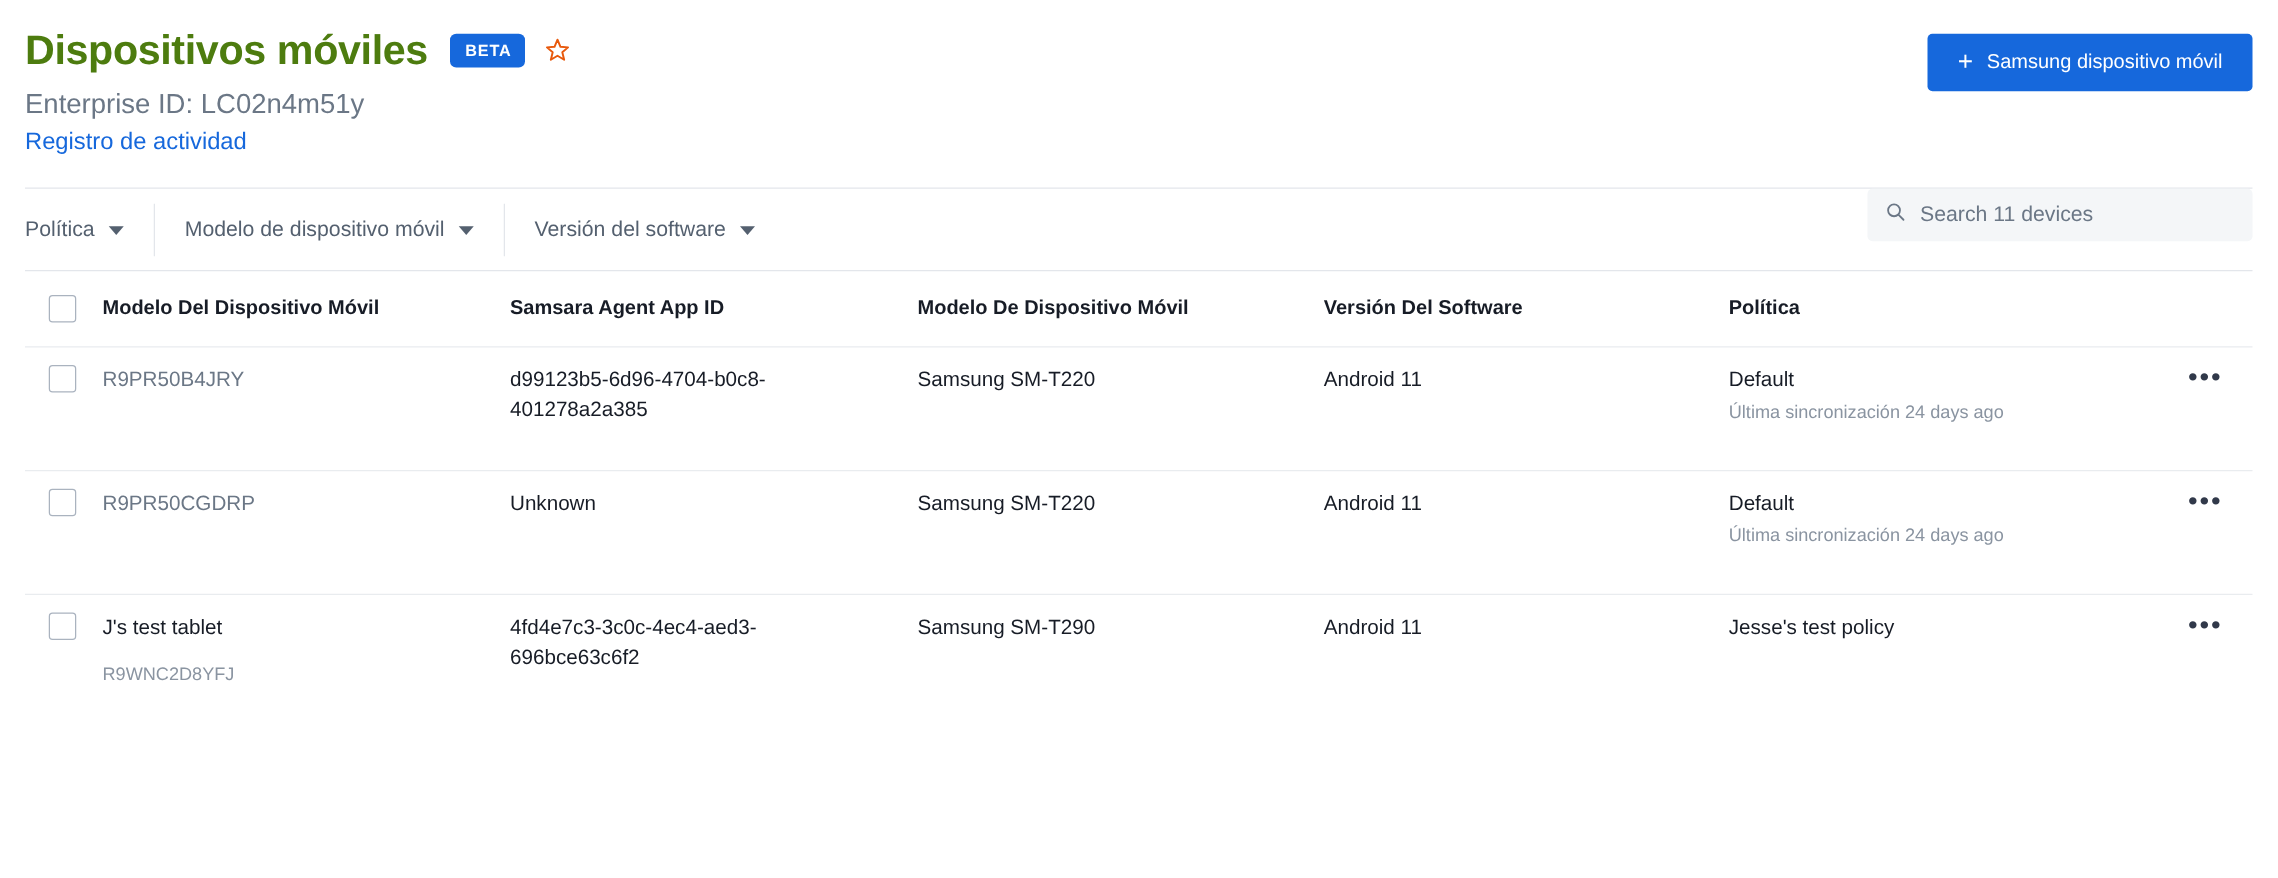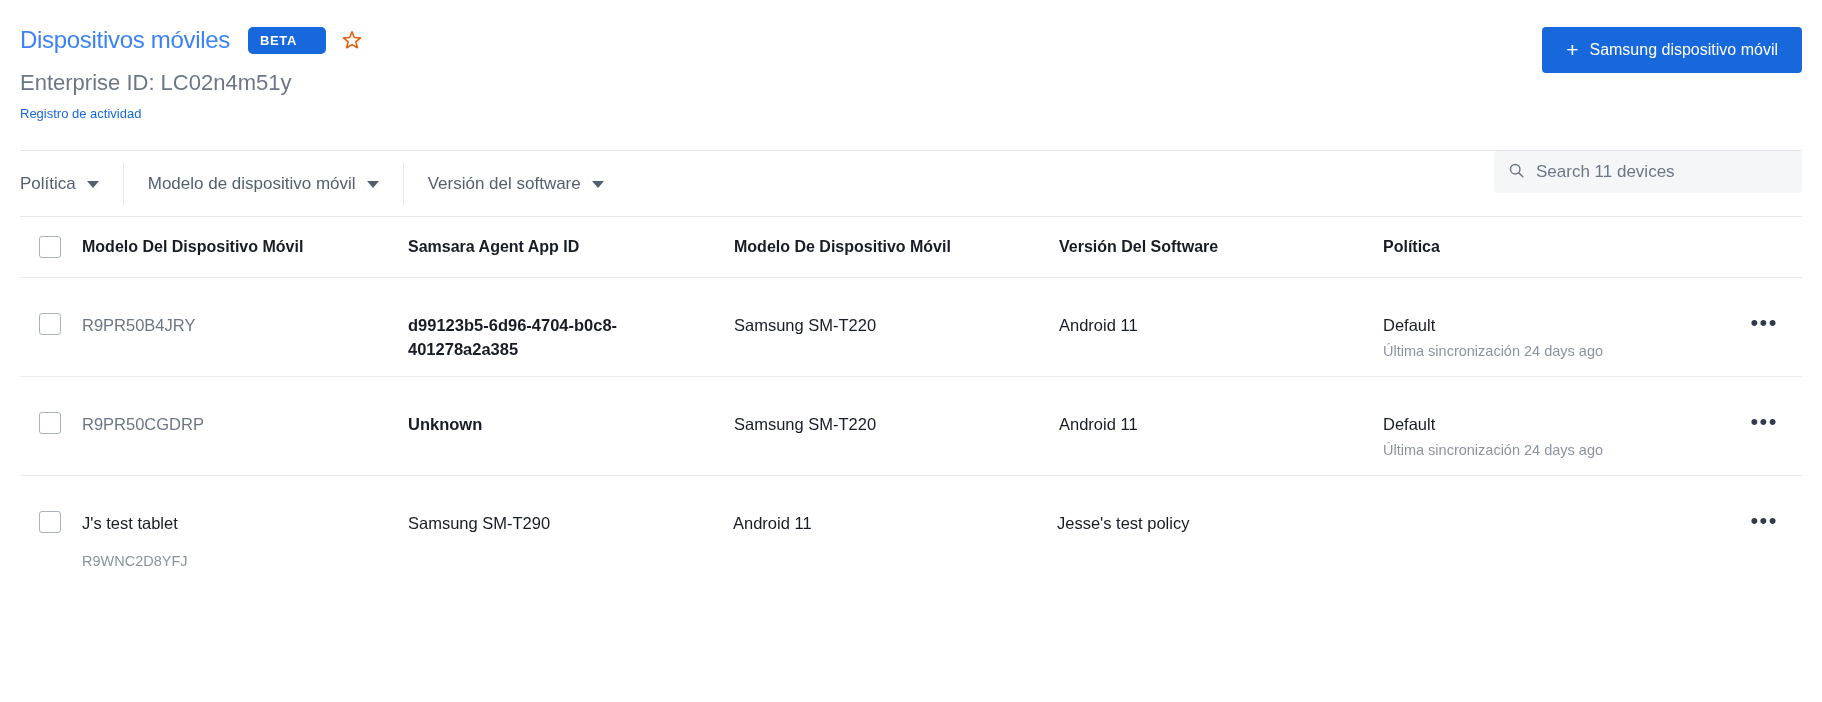--- a/index.html
+++ b/index.html
@@ -9,36 +9,36 @@
     font-family: "Liberation Sans", sans-serif;
     -webkit-font-smoothing: antialiased;
     overflow: hidden;
   }
   .page { position: relative; width: 1822px; height: 702px; background:#fff; }
 
   
   .header { position: relative; padding: 18px 20px 0 20px; height: 150px; }
   .title-row { display: flex; align-items: center; gap: 18px; height: 44px; }
   .page-title {
-    font-size: 24px; font-weight: normal; color: #3b82f6;
+    font-size: 33px; font-weight: bold; color: #4d7c0f;
     letter-spacing: -0.3px; line-height: 40px; white-space: nowrap;
   }
   .beta-badge {
     display: inline-flex; align-items: center; justify-content: center;
     background: #1668dc; color: #ffffff;
     font-size: 13px; font-weight: bold; letter-spacing: 0.6px;
-    border-radius: 5px; padding: 5px 29px 5px 12px; height: 27px;
+    border-radius: 5px; padding: 5px 11px 5px 12px; height: 27px;
     line-height: 17px;
   }
   .star-icon { display:inline-flex; align-items:center; justify-content:center; width: 24px; height: 24px; margin-left: -4px; cursor: pointer; }
   .enterprise-id {
     margin-top: 10px; font-size: 22px; color: #6b7786; line-height: 22px;
   }
   .activity-link {
-    display:inline-block; margin-top: 9px; font-size: 13px; color: #1668dc;
+    display:inline-block; margin-top: 9px; font-size: 19px; color: #1668dc;
     line-height: 22px; text-decoration: none; cursor: pointer;
   }
   .add-button {
     position: absolute; right: 20px; top: 27px;
     display: inline-flex; align-items: center; justify-content: center; gap: 11px;
     background: #1668dc; color: #fff; border: none; border-radius: 4px;
     height: 46px; padding: 0 24px; font-size: 16px;
     font-family: "Liberation Sans", sans-serif; cursor: pointer;
   }
   .add-button .plus { font-size: 21px; line-height: 1; font-weight: 400; margin-top:-1px; }
@@ -64,21 +64,21 @@
     background: #f4f6f8; border-radius: 4px;
     display: flex; align-items: center; gap: 11px; padding: 0 14px;
     cursor: text;
   }
   .search-box .placeholder { font-size: 17px; color: #6b7786; white-space: nowrap; }
 
   
   .table { margin: 0 20px; border-top: 1px solid #e3e6eb; }
   .row { display: flex; align-items: flex-start; position: relative; }
   .row.header-row { height: 60px; align-items: center; }
-  .row.data-row { min-height: 99px; border-top: 1px solid #e9ecef; padding-top: 35px; }
+  .row.data-row { min-height: 99px; border-top: 1px solid #e9ecef; padding-top: 14px; }
   .row.data-row:first-of-type { border-top: none; }
 
   .cell { flex: none; }
   .c-check { width: 62px; display: flex; align-items: flex-start; justify-content: flex-start; padding-left: 19px; }
   .row.header-row .c-check { align-items: center; }
   .c-name   { width: 326px; }
   .c-appid  { width: 326px; }
   .c-model  { width: 325px; }
   .c-ver    { width: 324px; }
   .c-policy { width: 355px; }
@@ -93,21 +93,21 @@
     font-size: 16px; font-weight: bold; color: #171c26; line-height: 20px;
   }
   .td { font-size: 16.5px; color: #171c26; line-height: 24px; }
   .td.link  { color: #6b7786; cursor: pointer; }
   .subtext { font-size: 14.5px; color: #8a94a1; line-height: 20px; margin-top: 16px; }
   .policy-sync { font-size: 14.5px; color: #8a94a1; line-height: 20px; margin-top: 4px; }
   .kebab {
     font-size: 22px; color: #31394a; letter-spacing: 1.5px; line-height: 16px;
     cursor: pointer; user-select: none; margin-top: 2px;
   }
-  .mono-wrap { max-width: 300px; font-weight: bold; }
+  .mono-wrap { max-width: 300px; }
 </style>
 </head>
 <body>
 
 <div class="page">
 
   <div class="header">
     <div class="title-row">
       <div class="page-title">Dispositivos móviles</div>
       <div class="beta-badge">BETA</div>
@@ -208,20 +208,23 @@
     </div>
 
     <div class="row data-row">
       <div class="cell c-check">
         <span class="checkbox"></span>
       </div>
       <div class="cell c-name">
         <div class="td">J's test tablet</div>
         <div class="subtext">R9WNC2D8YFJ</div>
       </div>
+      <div class="cell c-appid">
+        <div class="td mono-wrap">4fd4e7c3-3c0c-4ec4-aed3-696bce63c6f2</div>
+      </div>
       <div class="cell c-model td">Samsung SM-T290</div>
       <div class="cell c-ver td">Android 11</div>
       <div class="cell c-policy">
         <div class="td">Jesse's test policy</div>
       </div>
       <div class="cell c-menu">
         <span class="kebab">•••</span>
       </div>
     </div>
 

